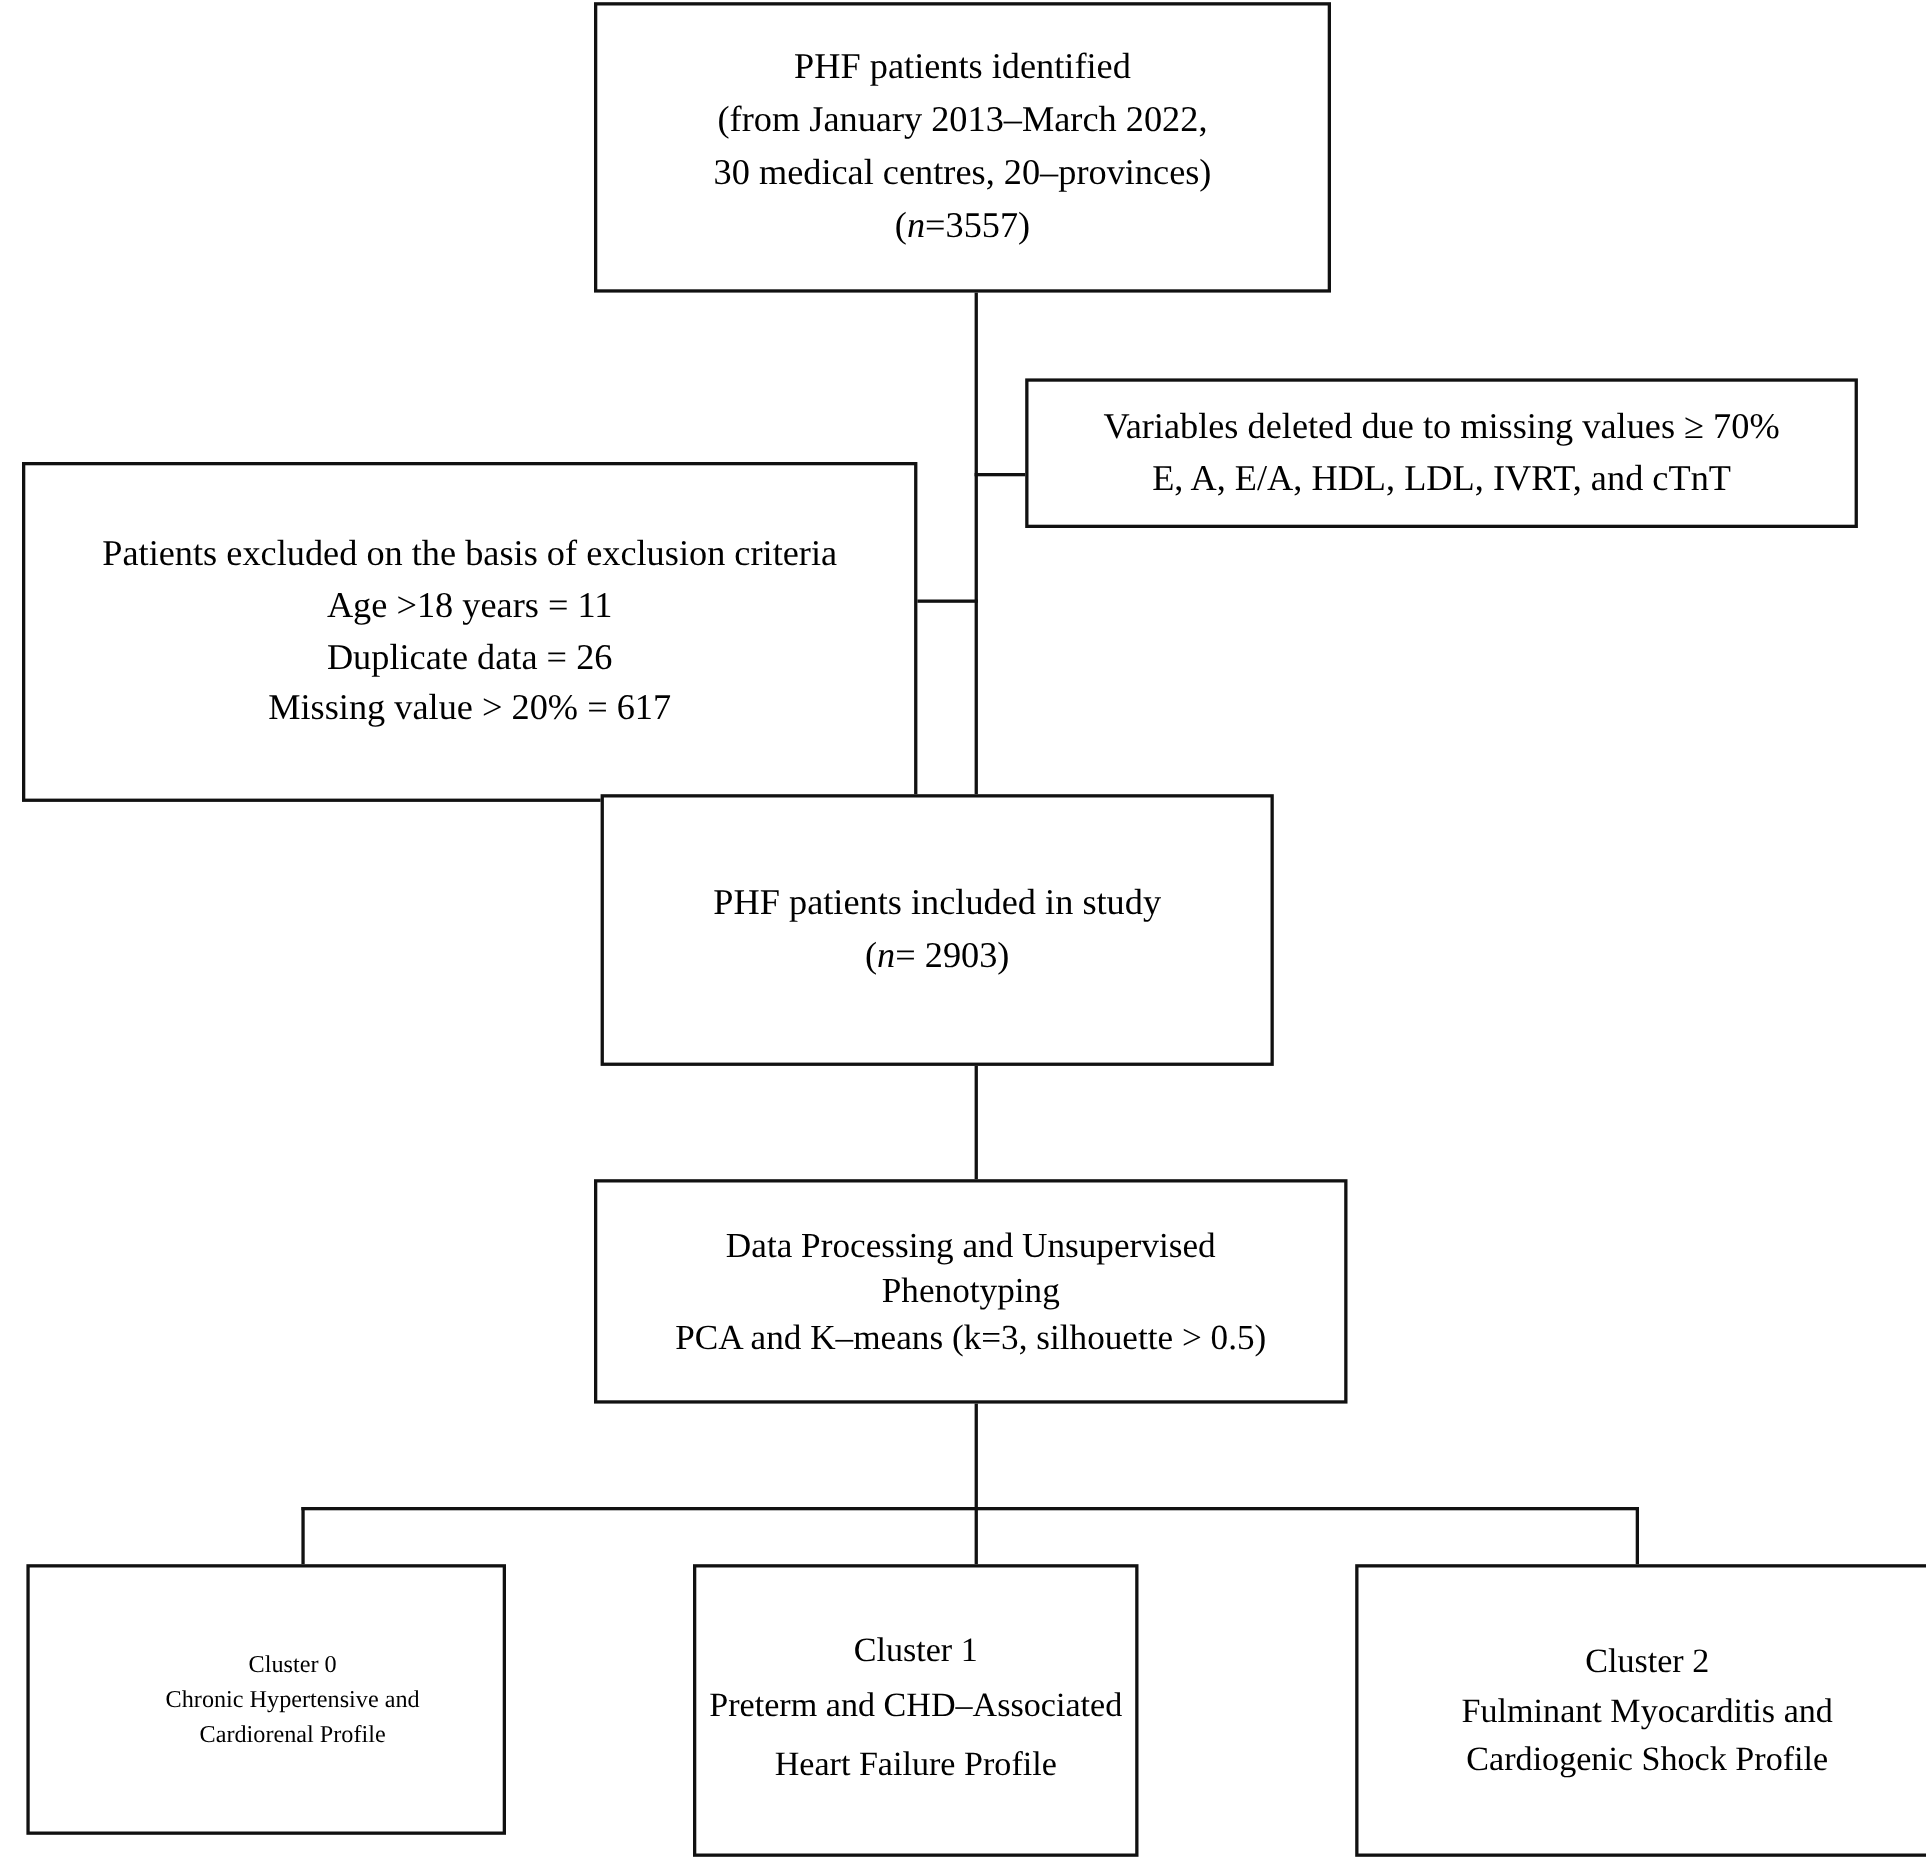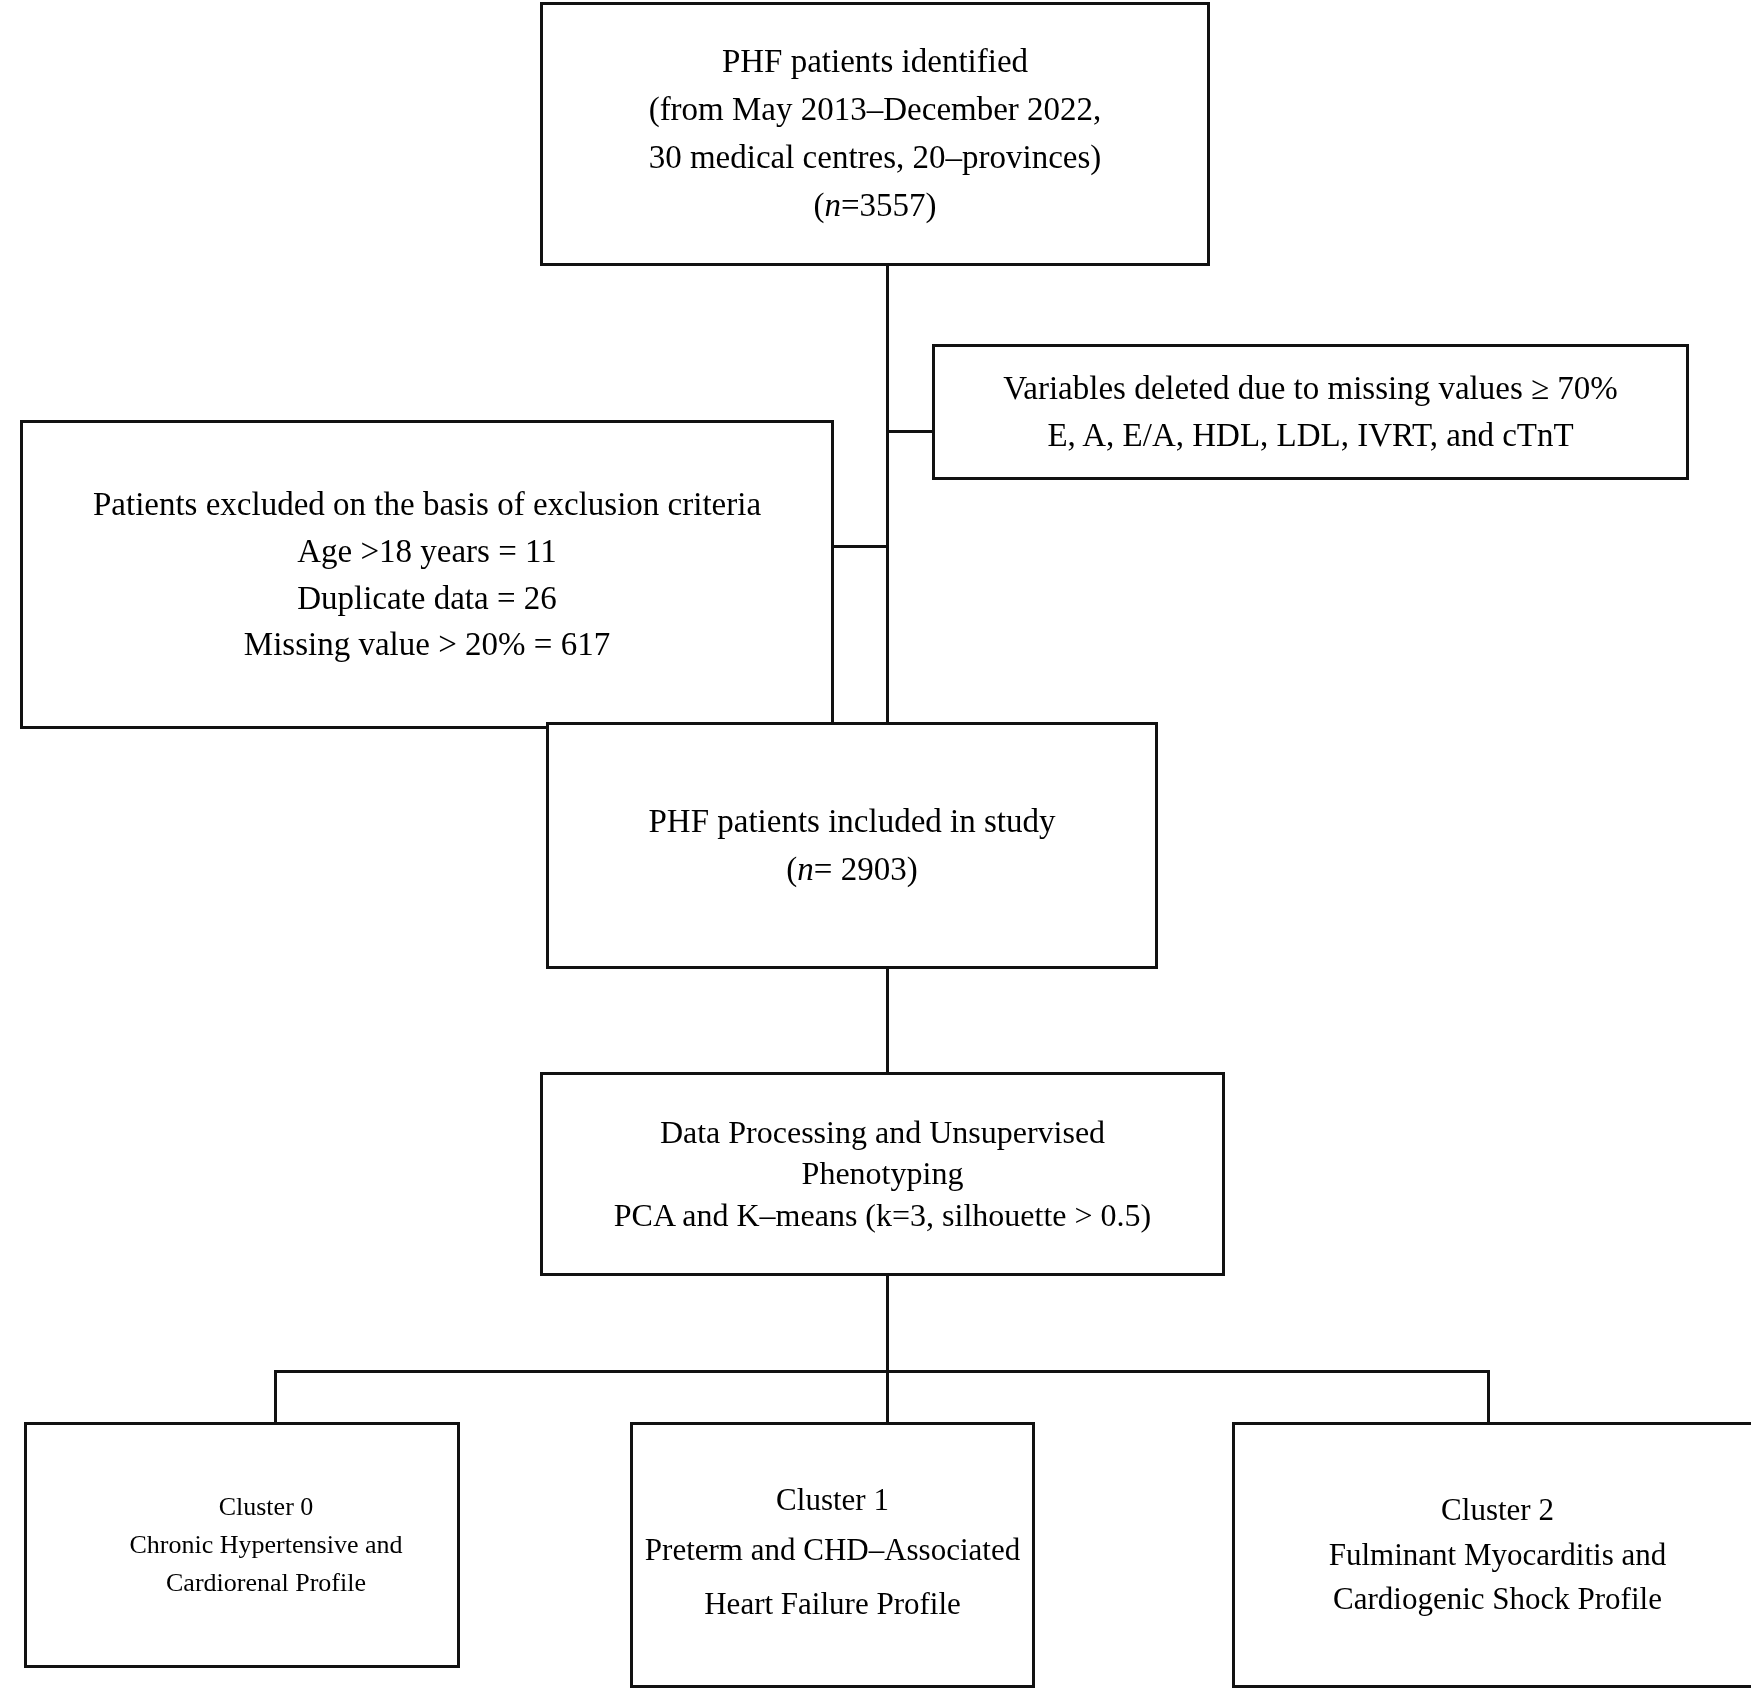--- a/index.html
+++ b/index.html
@@ -40,21 +40,21 @@
   }
   .v { width: 3px; }
   .h { height: 3px; }
 
   
   #node-identified   { left: 540px;  top: 2px;    width: 670px;  height: 264px; font-size: 33px; }
   #node-variables    { left: 932px;  top: 344px;  width: 757px;  height: 136px; font-size: 33px; }
   #node-excluded     { left: 20px;   top: 420px;  width: 814px;  height: 309px; font-size: 33px; }
   #node-included     { left: 546px;  top: 722px;  width: 612px;  height: 247px; font-size: 33px; }
   #node-processing   { left: 540px;  top: 1072px; width: 685px;  height: 204px; font-size: 32px; }
-  #node-cluster0     { left: 24px;   top: 1422px; width: 436px;  height: 246px; font-size: 26px; padding-left: 48px; }
+  #node-cluster0     { left: 24px;   top: 1422px; width: 436px;  height: 246px; font-size: 22px; padding-left: 48px; }
   #node-cluster1     { left: 630px;  top: 1422px; width: 405px;  height: 266px; font-size: 31px; }
   #node-cluster2     { left: 1232px; top: 1422px; width: 531px;  height: 266px; font-size: 31px; }
 
   #node-identified .line,
   #node-included .line { line-height: 1.45; }
   #node-processing .line { line-height: 1.30; }
   #node-cluster0 .line,
   #node-cluster1 .line,
   #node-cluster2 .line { line-height: 1.45; }
   #node-cluster1 .line.spaced { line-height: 1.75; }
@@ -82,21 +82,21 @@
   <div class="connector h" id="conn-to-vars"></div>
   <div class="connector h" id="conn-to-excl"></div>
   <div class="connector v" id="conn-trunk-b"></div>
   <div class="connector v" id="conn-trunk-c"></div>
   <div class="connector h" id="conn-fan-bar"></div>
   <div class="connector v" id="conn-drop-left"></div>
   <div class="connector v" id="conn-drop-right"></div>
 
   <div class="node" id="node-identified">
     <span class="line">PHF patients identified</span>
-    <span class="line">(from May 2013–December 2022,</span>
+    <span class="line">(from January 2013–March 2022,</span>
     <span class="line">30 medical centres, 20–provinces)</span>
     <span class="line"><span>(</span><em class="italic-n">n</em><span>=3557)</span></span>
   </div>
 
   <div class="node" id="node-variables">
     <span class="line">Variables deleted due to missing values ≥ 70%</span>
     <span class="line">E, A, E/A, HDL, LDL, IVRT, and cTnT</span>
   </div>
 
   <div class="node" id="node-excluded">

